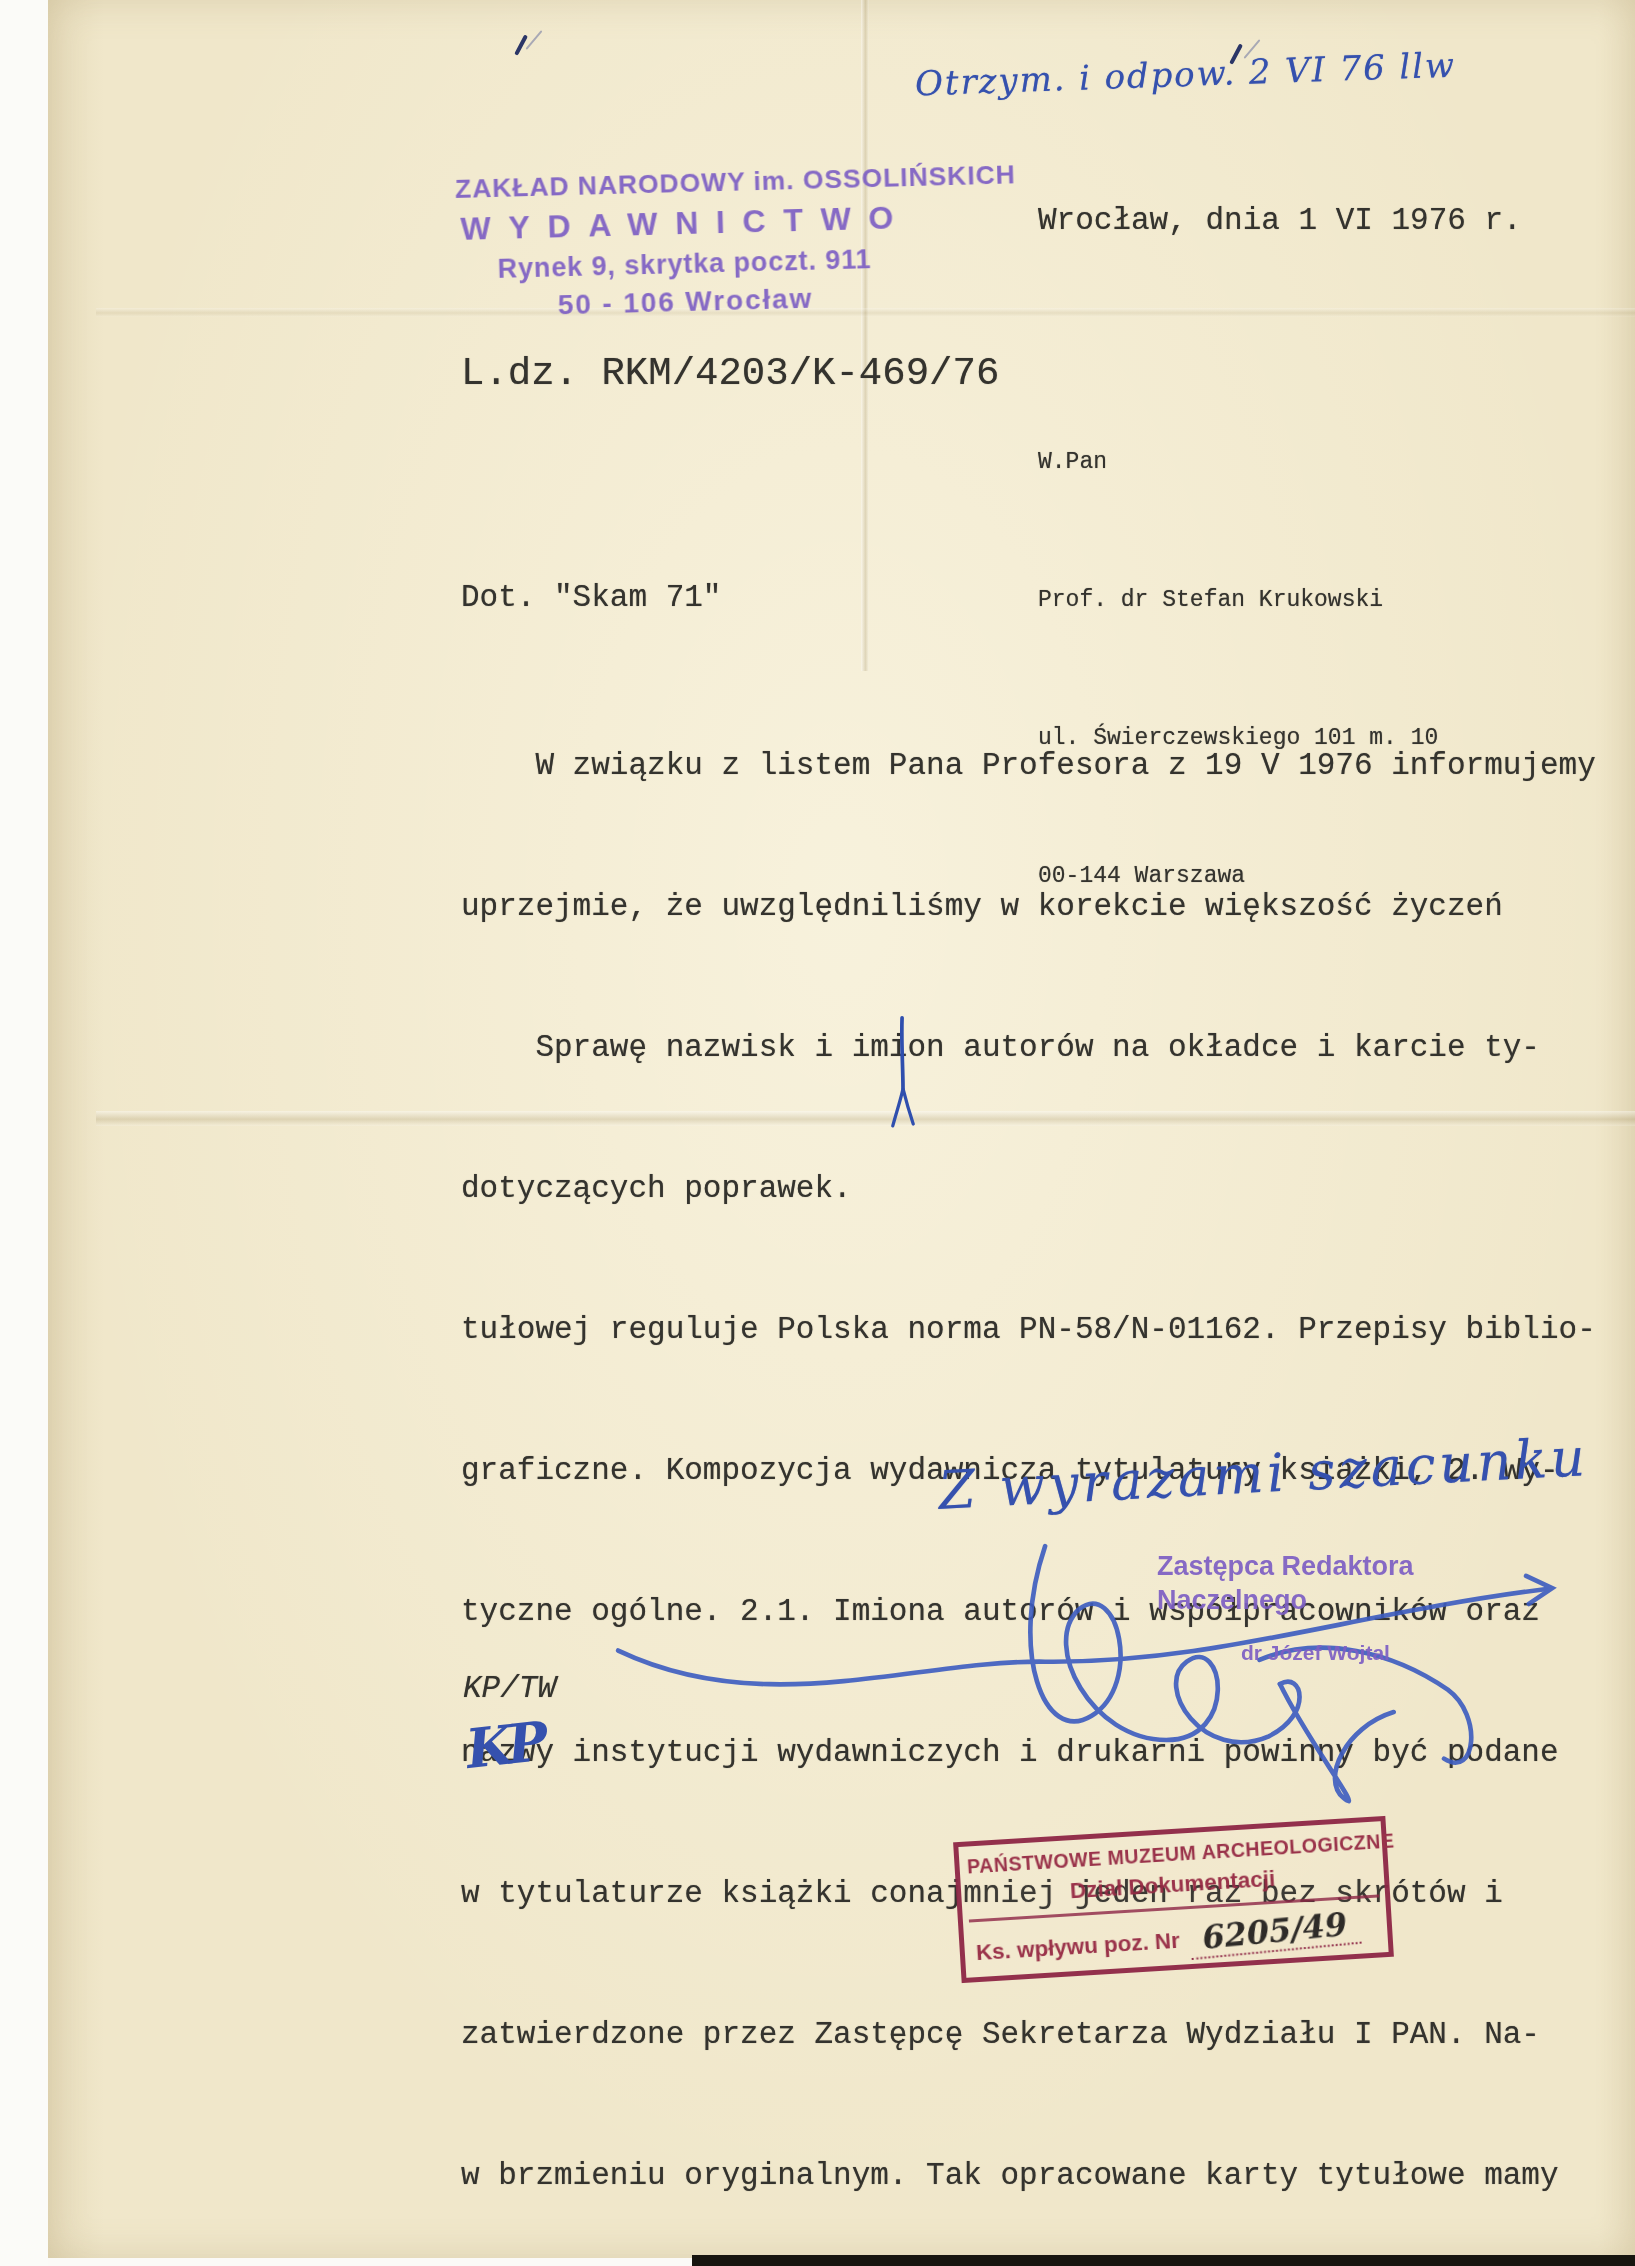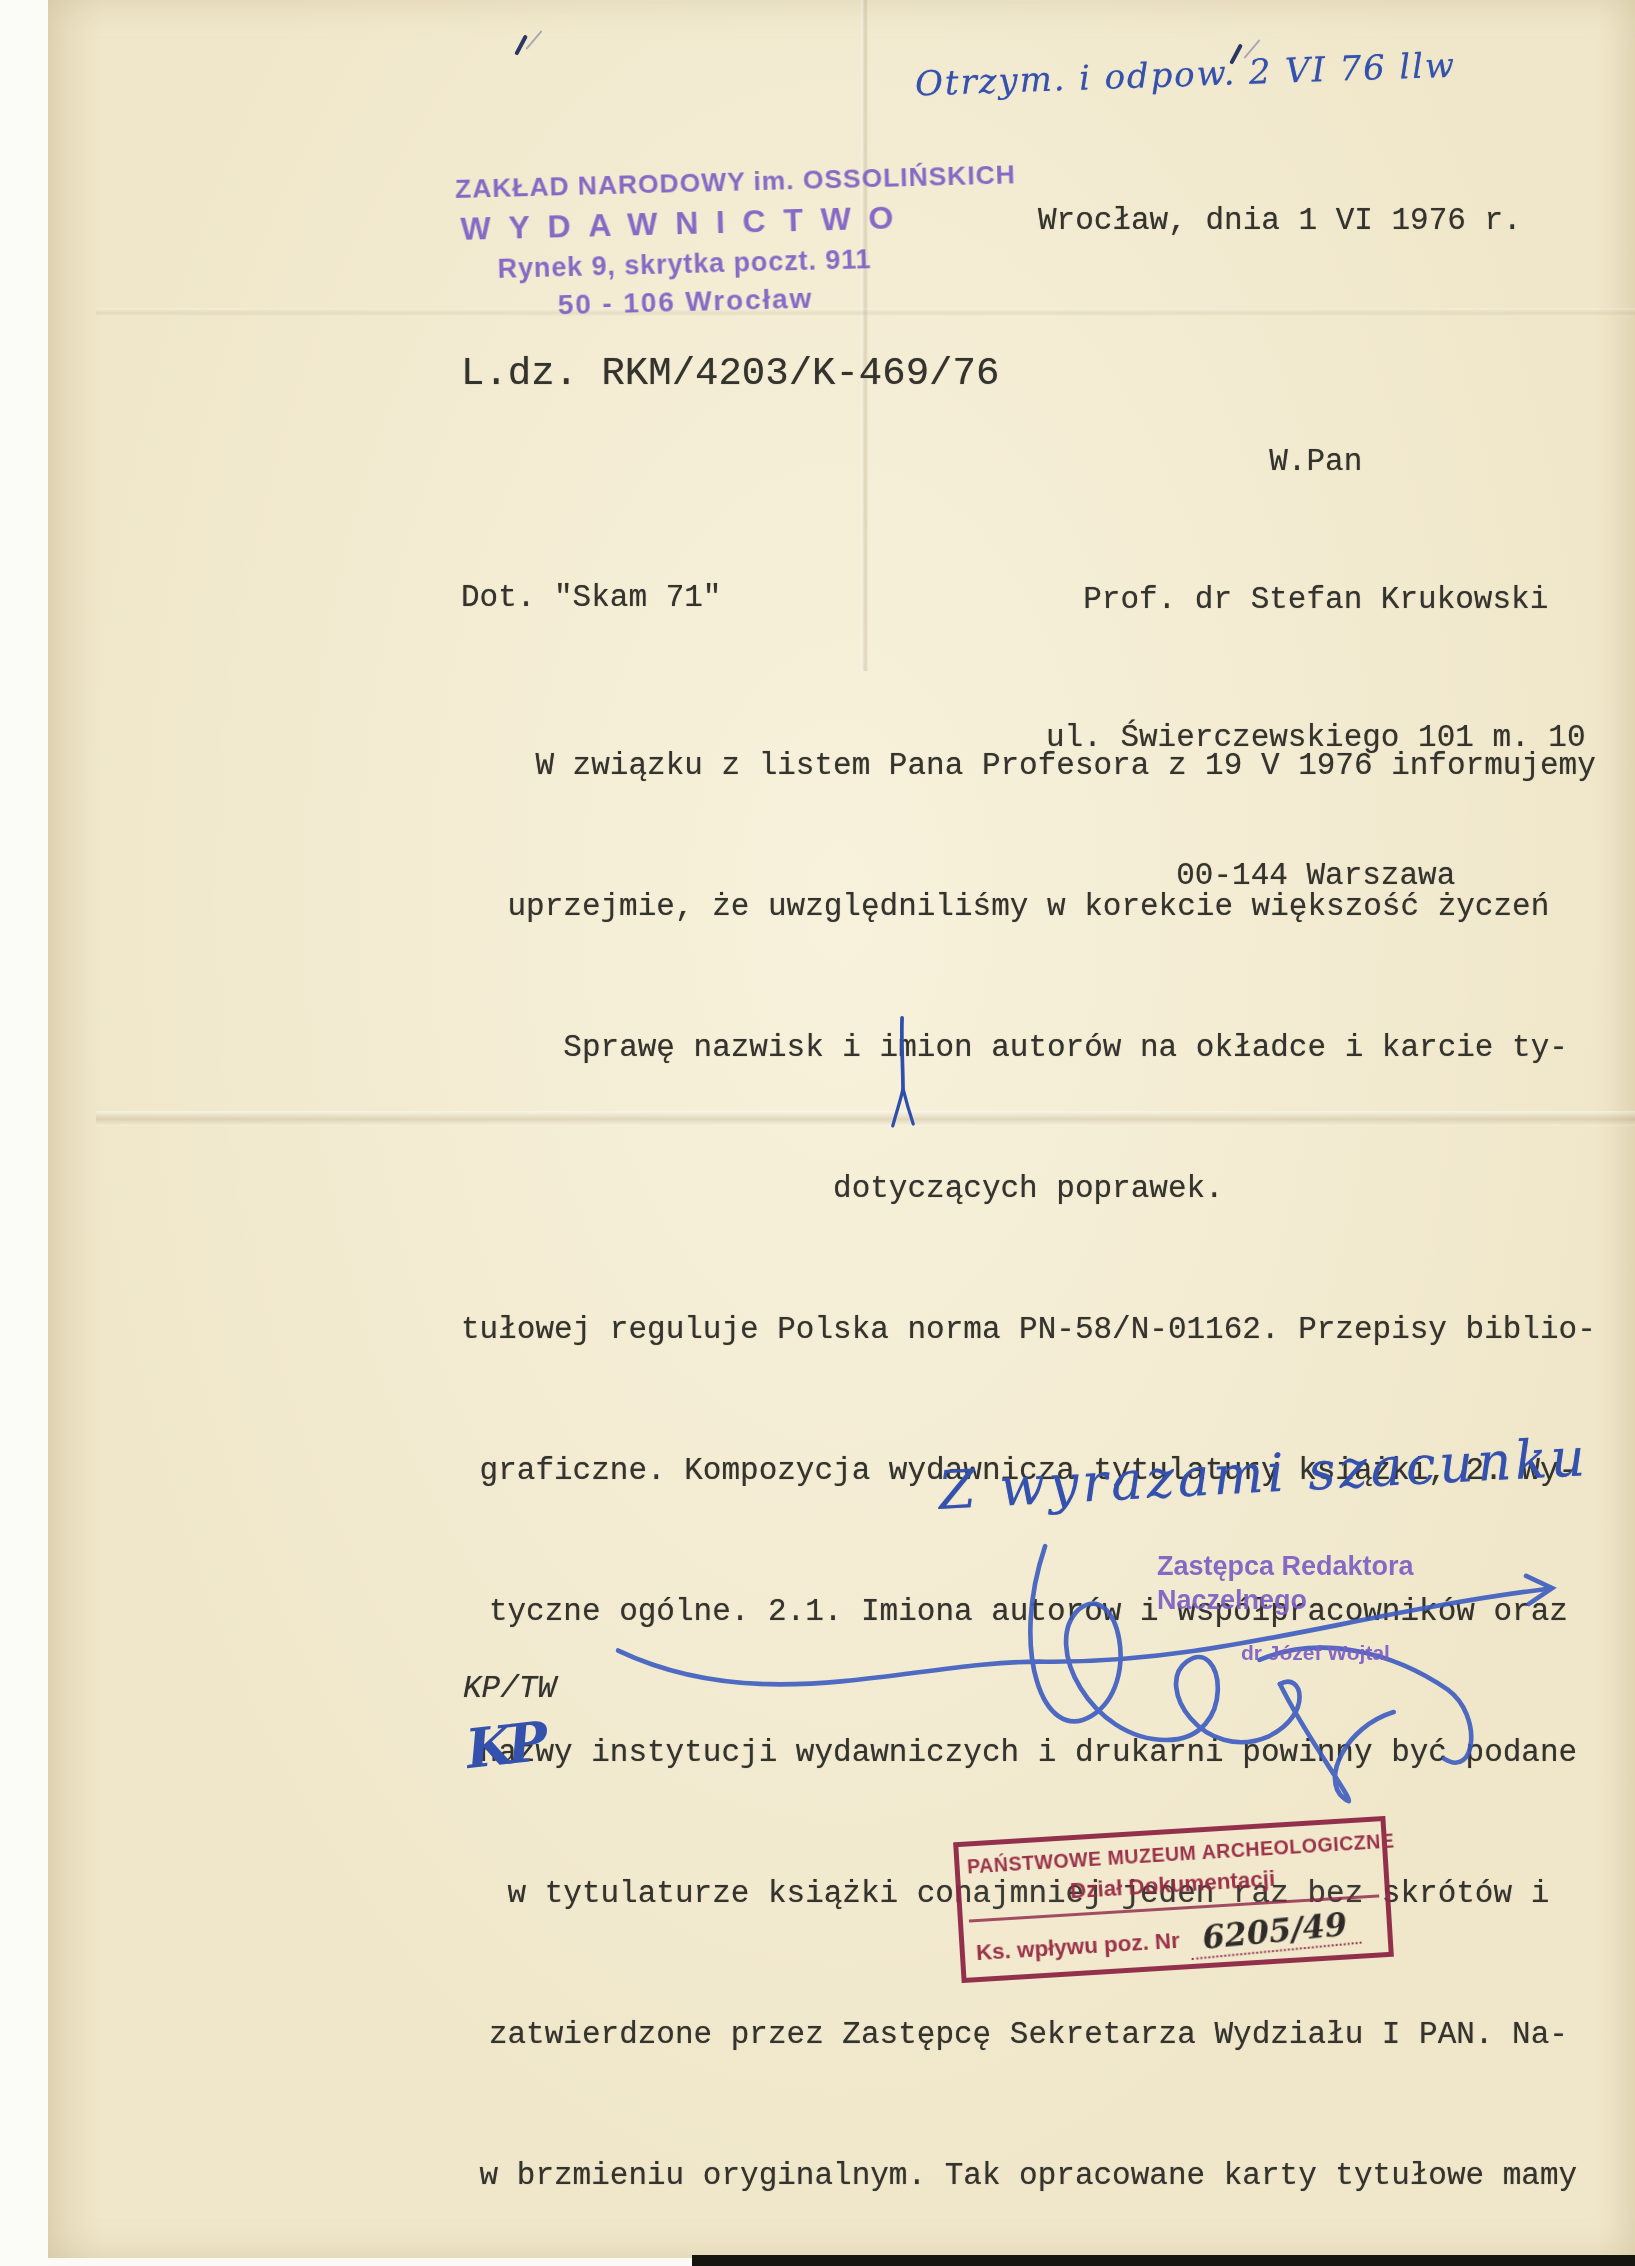--- a/index.html
+++ b/index.html
@@ -13,24 +13,24 @@
            #f0e7ca;
          box-shadow: inset 0 0 37px rgba(160,140,90,.25);}
   .crease-v{position:absolute;left:813px;top:0;width:8.4px;height:671px;
             background:linear-gradient(90deg, rgba(255,255,255,.45), rgba(140,120,70,.22) 55%, rgba(255,255,255,.2));}
   .crease-h{position:absolute;left:48px;top:1111px;width:1587px;height:15px;
             background:linear-gradient(180deg, rgba(255,255,255,.4), rgba(140,120,70,.2) 55%, rgba(255,255,255,.18));}
   .crease-h2{position:absolute;left:48px;top:308px;width:1587px;height:9.3px;
             background:linear-gradient(180deg, rgba(255,255,255,.25), rgba(140,120,70,.12) 55%, rgba(255,255,255,.1));}
 
   .type{font-family:"Liberation Mono","DejaVu Sans Mono",monospace;color:#34332e;
-        white-space:pre;text-shadow:0 0 0.9px rgba(40,40,35,.55);text-align:center;}
+        white-space:pre;text-shadow:0 0 0.9px rgba(40,40,35,.55);}
   .date-line{position:absolute;left:990px;top:203px;font-size:31px;}
   .reference{position:absolute;left:413px;top:352px;font-size:39px;}
-  .recipient{position:absolute;left:990px;top:347px;font-size:31px;line-height:46px;margin-left:8px;}
+  .recipient{position:absolute;left:990px;top:347px;font-size:23px;line-height:46px;}
   .subject{position:absolute;left:413px;top:580px;font-size:31px;}
   .body-block{position:absolute;left:413px;top:648px;font-size:31px;line-height:47px;}
 
   .hand{font-family:"DejaVu Serif",serif;font-style:italic;color:#3551ae;}
   .received-note{position:absolute;left:867px;top:54px;font-size:34px;letter-spacing:1.9px;
                  transform:rotate(-2deg);text-shadow:0 0 0.9px rgba(53,81,174,.6);}
   .valediction{position:absolute;left:890px;top:1443px;font-size:53px;letter-spacing:3.7px;
                transform:rotate(-3deg);text-shadow:0 0 0.9px rgba(53,81,174,.5);}
   .monogram{position:absolute;left:418px;top:1713px;font-size:54px;font-weight:bold;
             transform:rotate(-6deg);letter-spacing:-5.6px;}

